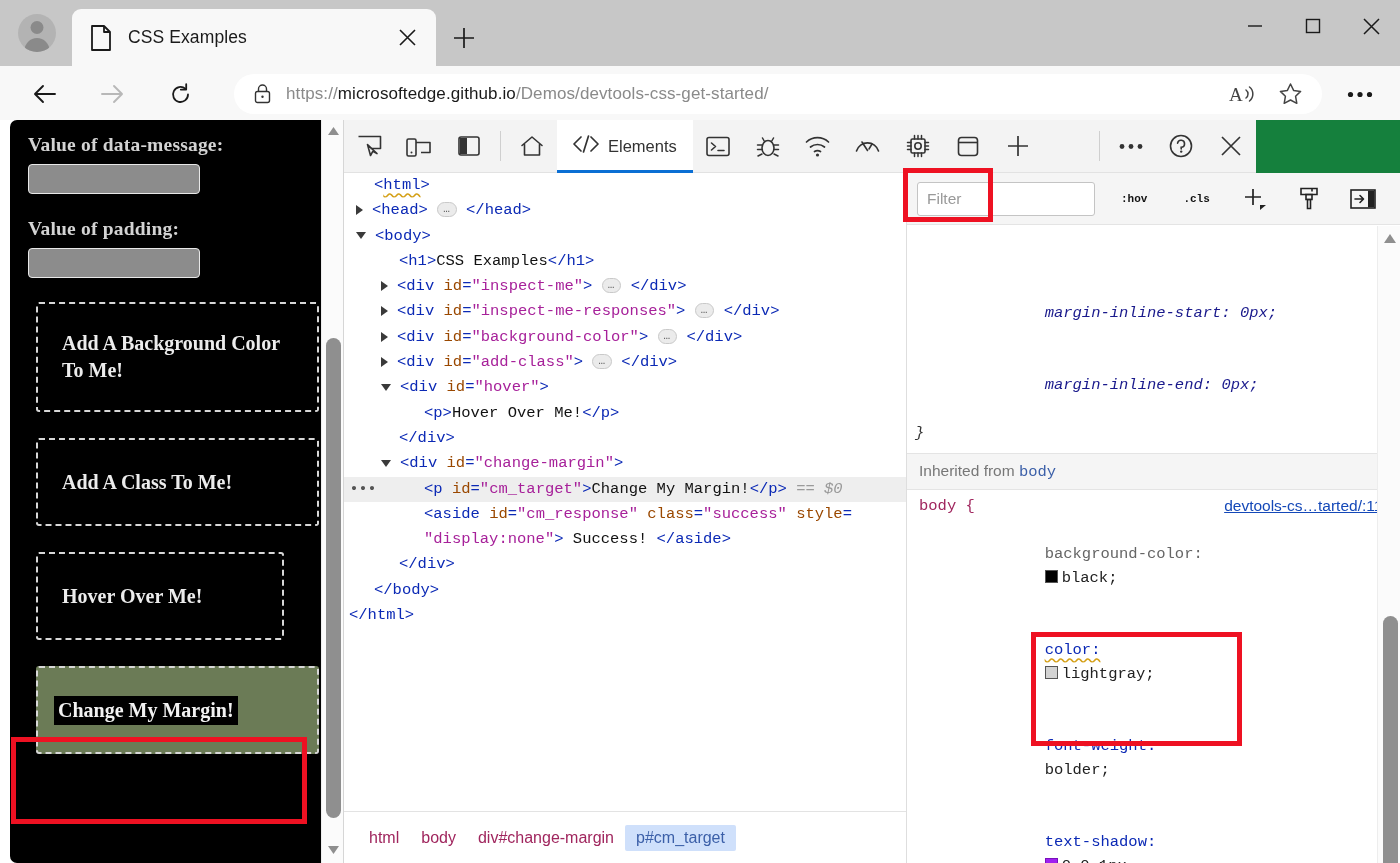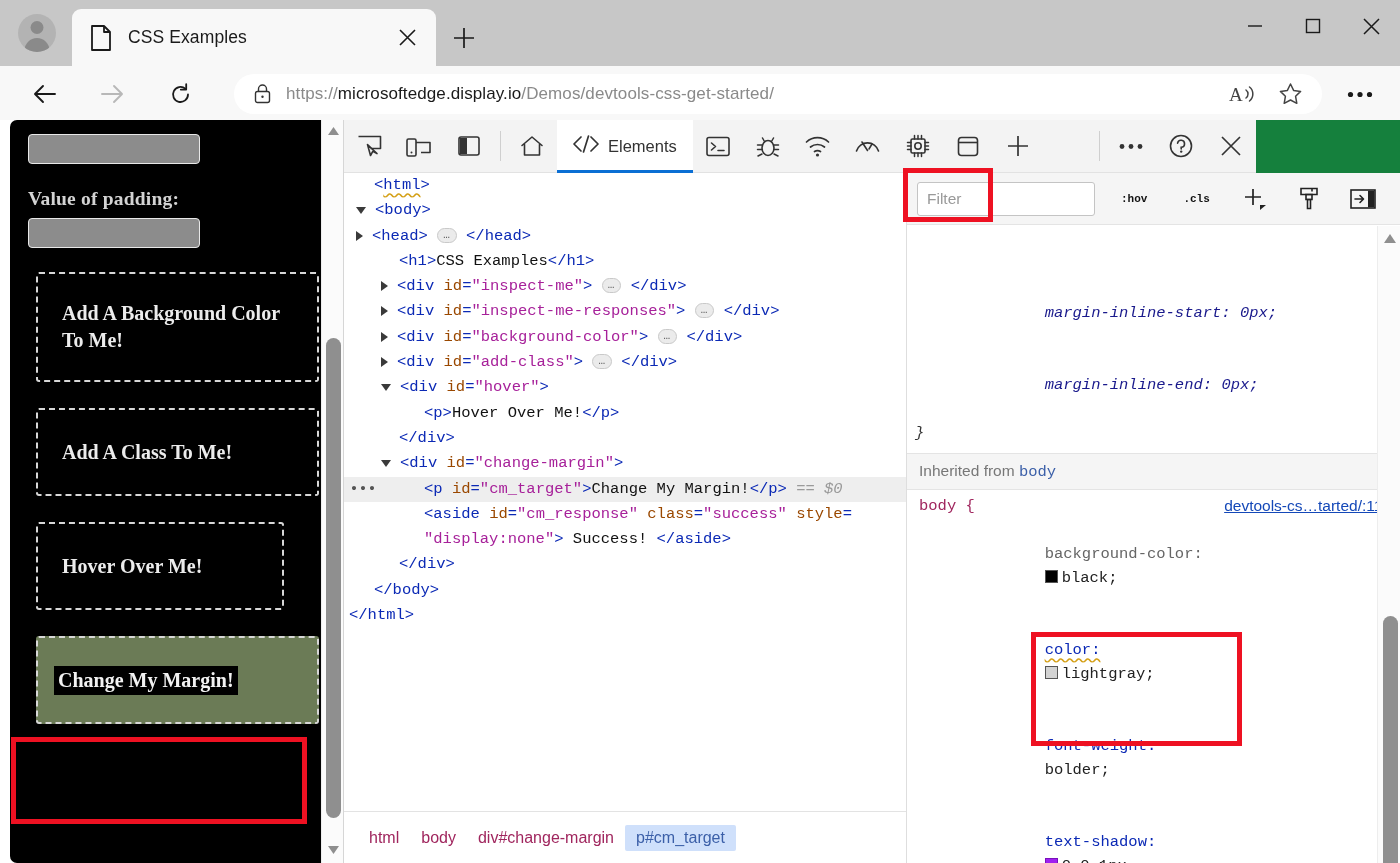--- a/index.html
+++ b/index.html
@@ -310,21 +310,21 @@
     </div>
 
     <div class="urlbar">
       <span class="lock-ico">
         <svg width="17" height="20" viewBox="0 0 17 20">
             <rect x="1.5" y="7.5" width="14" height="11" rx="2" fill="none" stroke="#333" stroke-width="1.4"></rect>
             <path d="M4.5 7.5V5a4 4 0 0 1 8 0v2.5" fill="none" stroke="#333" stroke-width="1.4"></path>
             <circle cx="8.5" cy="12.8" r="1.2" fill="#333"></circle>
           </svg>
       </span>
-      <span class="url-text"><span>https://</span><b>microsoftedge.display.io</b><span>/Demos/devtools-css-get-started/</span></span>
+      <span class="url-text"><span>https://</span><b>microsoftedge.github.io</b><span>/Demos/devtools-css-get-started/</span></span>
       <span class="url-right">
         <span class="url-ico">
           <svg width="27" height="22" viewBox="0 0 27 22">
               <text x="0" y="18" font-family="Liberation Serif, serif" font-size="19" fill="#444">A</text>
               <path d="M17 7a5 5 0 0 1 0 8" fill="none" stroke="#444" stroke-width="1.5" stroke-linecap="round"></path>
               <path d="M20.5 4a9 9 0 0 1 0 14" fill="none" stroke="#444" stroke-width="1.5" stroke-linecap="round"></path>
             </svg>
         </span>
         <span class="url-ico">
           <svg width="25" height="24" viewBox="0 0 25 24">
@@ -339,20 +339,21 @@
           <circle cx="3.5" cy="3.5" r="2.6" fill="#1a1a1a"></circle>
           <circle cx="13" cy="3.5" r="2.6" fill="#1a1a1a"></circle>
           <circle cx="22.5" cy="3.5" r="2.6" fill="#1a1a1a"></circle>
         </svg>
     </div>
   </div>
 
   <div id="viewport">
     <div class="page">
       <div class="page-inner">
+        <div class="pg-label">Value of data-message:</div>
         <div class="pg-input" title=""></div>
 
         <div class="pg-label">Value of padding:</div>
         <div class="pg-input" title=""></div>
 
         <div class="dash-box" id="box-background-color">
           <span>Add A Background Color To Me!</span>
         </div>
         <div class="dash-box" id="box-add-class">
           <span>Add A Class To Me!</span>
@@ -483,22 +484,22 @@
         <div class="dt-ico">
           <svg width="22" height="22" viewBox="0 0 22 22">
               <path d="M2 2l18 18M20 2L2 20" stroke="#333" stroke-width="1.7"></path>
             </svg>
         </div>
       </div>
     </div>
 
     <div id="dom-pane">
         <div class="dom-line"><span style="padding-left: 30px;"><span><span class="tg">&lt;</span><span class="tn squiggle">html</span><span class="tg">&gt;</span></span></span></div>
+        <div class="dom-line"><span style="padding-left: 30px;"><span class="expander tri-r" style="margin-right: 9px; margin-left: -18px;"></span><span><span class="tg">&lt;head&gt;</span> <span class="badge">…</span> <span class="tg">&lt;/head&gt;</span></span></span></div>
         <div class="dom-line"><span style="padding-left: 30px;"><span class="expander tri-d" style="margin-right: 9px; margin-left: -18px;"></span><span><span class="tg">&lt;body&gt;</span></span></span></div>
-        <div class="dom-line"><span style="padding-left: 30px;"><span class="expander tri-r" style="margin-right: 9px; margin-left: -18px;"></span><span><span class="tg">&lt;head&gt;</span> <span class="badge">…</span> <span class="tg">&lt;/head&gt;</span></span></span></div>
         <div class="dom-line"><span style="padding-left: 55px;"><span><span class="tg">&lt;h1&gt;</span><span class="tx">CSS Examples</span><span class="tg">&lt;/h1&gt;</span></span></span></div>
         <div class="dom-line"><span style="padding-left: 55px;"><span class="expander tri-r" style="margin-right: 9px; margin-left: -18px;"></span><span><span class="tg">&lt;div</span> <span class="at">id</span><span class="tg">=</span><span class="av">"inspect-me"</span><span class="tg">&gt;</span> <span class="badge">…</span> <span class="tg">&lt;/div&gt;</span></span></span></div>
         <div class="dom-line"><span style="padding-left: 55px;"><span class="expander tri-r" style="margin-right: 9px; margin-left: -18px;"></span><span><span class="tg">&lt;div</span> <span class="at">id</span><span class="tg">=</span><span class="av">"inspect-me-responses"</span><span class="tg">&gt;</span> <span class="badge">…</span> <span class="tg">&lt;/div&gt;</span></span></span></div>
         <div class="dom-line"><span style="padding-left: 55px;"><span class="expander tri-r" style="margin-right: 9px; margin-left: -18px;"></span><span><span class="tg">&lt;div</span> <span class="at">id</span><span class="tg">=</span><span class="av">"background-color"</span><span class="tg">&gt;</span> <span class="badge">…</span> <span class="tg">&lt;/div&gt;</span></span></span></div>
         <div class="dom-line"><span style="padding-left: 55px;"><span class="expander tri-r" style="margin-right: 9px; margin-left: -18px;"></span><span><span class="tg">&lt;div</span> <span class="at">id</span><span class="tg">=</span><span class="av">"add-class"</span><span class="tg">&gt;</span> <span class="badge">…</span> <span class="tg">&lt;/div&gt;</span></span></span></div>
         <div class="dom-line"><span style="padding-left: 55px;"><span class="expander tri-d" style="margin-right: 9px; margin-left: -18px;"></span><span><span class="tg">&lt;div</span> <span class="at">id</span><span class="tg">=</span><span class="av">"hover"</span><span class="tg">&gt;</span></span></span></div>
         <div class="dom-line"><span style="padding-left: 80px;"><span><span class="tg">&lt;p&gt;</span><span class="tx">Hover Over Me!</span><span class="tg">&lt;/p&gt;</span></span></span></div>
         <div class="dom-line"><span style="padding-left: 55px;"><span><span class="tg">&lt;/div&gt;</span></span></span></div>
         <div class="dom-line"><span style="padding-left: 55px;"><span class="expander tri-d" style="margin-right: 9px; margin-left: -18px;"></span><span><span class="tg">&lt;div</span> <span class="at">id</span><span class="tg">=</span><span class="av">"change-margin"</span><span class="tg">&gt;</span></span></span></div>
         <div class="dom-line sel"><span class="dom-dots" style="left: 2px;">•••</span><span style="padding-left: 80px;"><span><span class="tg">&lt;p</span> <span class="at">id</span><span class="tg">=</span><span class="av">"cm_target"</span><span class="tg">&gt;</span><span class="tx">Change My Margin!</span><span class="tg">&lt;/p&gt;</span> <span class="cm">== $0</span></span></span></div>

